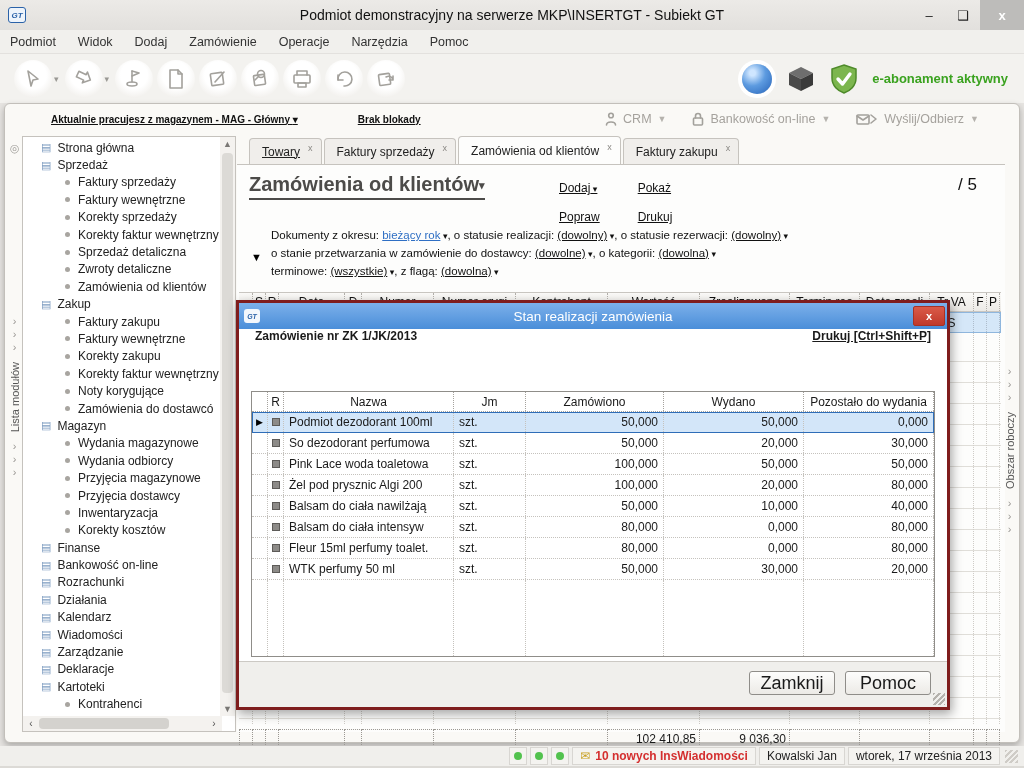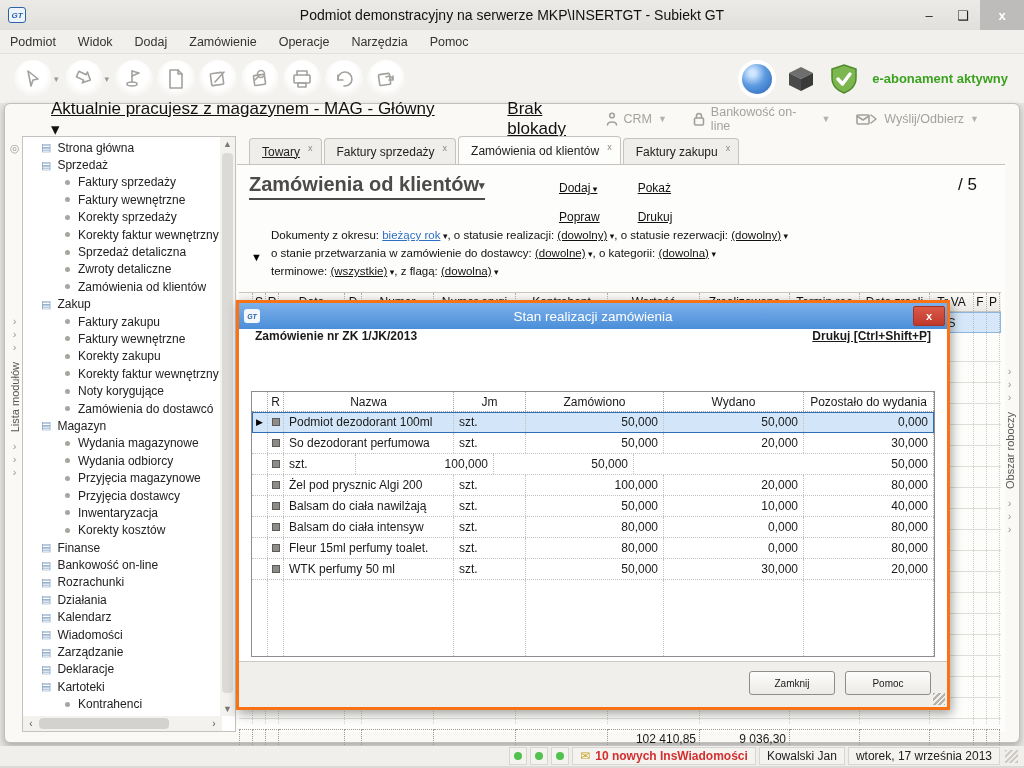--- a/index.html
+++ b/index.html
@@ -38,21 +38,21 @@
   .orb { width:30px; height:30px; border-radius:50%;
     background:radial-gradient(circle at 35% 30%, #cfe6ff 10%, #5d9be0 45%, #2f6cbf 90%); 
     box-shadow:0 0 0 4px #fff, 0 1px 2px rgba(0,0,0,.2); }
   .sub-label { color:#3aa21f; font-weight:bold; font-size:13px; }
 
   
   .main-panel { left:4px; top:103px; width:1016px; height:640px; background:#faf9f6;
     border:1px solid #c2bfba; border-radius:6px; box-shadow:0 3px 6px rgba(0,0,0,.25); }
   .infobar { left:0; top:0; width:100%; height:30px; display:flex; align-items:center; }
   .info-left { display:flex; gap:60px; margin-left:46px; }
-  .info-link { font-weight:normal; font-size:17px; text-decoration:underline; color:#111; }
+  .info-link { font-weight:bold; font-size:10px; text-decoration:underline; color:#111; }
   .info-right { margin-left:auto; margin-right:40px; display:flex; align-items:center; gap:26px; color:#a5a29d; }
   .info-dis { display:flex; align-items:center; gap:6px; font-size:12.5px; color:#a5a29d; }
   .dis-caret { font-size:9px; color:#b5b2ad; }
 
   
   .rail { top:32px; width:15px; height:592px; display:flex; flex-direction:column; align-items:center; color:#8d8b87; }
   .rail.left { left:2px; } .rail.right { right:2px; }
   .rail .chev { font-size:11px; line-height:13px; color:#9a9894; }
   .rail-label { writing-mode:vertical-rl; transform:rotate(180deg); font-size:11px; color:#555; margin:8px 0; }
   .rail-top-icon { margin:6px 0 160px 0; color:#9a9894; font-size:11px; }
@@ -133,21 +133,21 @@
   .sb-dot-cell { width:18px; justify-content:center; padding:0; }
   .dot { width:8px; height:8px; border-radius:50%; background:#52c24e; }
   .mail-text { color:#d42f2f; font-weight:bold; }
   .mail-ico { color:#c9a227; font-size:12px; }
   .grip { width:13px; height:13px; margin-left:2px;
     background:repeating-linear-gradient(135deg,#cfccc7 0 2px, transparent 2px 4px); }
   .bottom-strip { left:0; top:766px; width:1024px; height:2px; background:#dcdad6; }
 
   
   .modal { left:236px; top:300px; width:714px; height:410px; background:#fff;
-    border:3px solid #f97316; box-shadow:2px 4px 10px rgba(0,0,0,.35); z-index:50; }
+    border:3px solid #7f1d1d; box-shadow:2px 4px 10px rgba(0,0,0,.35); z-index:50; }
   .m-title { height:26px; background:linear-gradient(#7cb0ea,#4a8ed9); display:flex; align-items:center; }
   .m-icon { width:16px; height:14px; margin-left:5px; background:#f3f7fc; border-radius:3px;
     color:#2b62a8; font-size:7px; font-weight:bold; font-style:italic; display:flex; align-items:center; justify-content:center; }
   .m-title-text { position:absolute; left:0; right:0; text-align:center; color:#fff; font-size:13.5px; }
   .m-close { margin-left:auto; width:32px; height:20px; margin-right:2px; background:linear-gradient(#da5a48,#c0392b);
     border:1px solid #a83225; border-radius:2px; color:#fff; font-weight:bold; font-size:11px;
     display:flex; align-items:center; justify-content:center; z-index:2; }
   .m-order { position:absolute; left:16px; top:26px; font-weight:bold; font-size:12px; }
   .m-print { position:absolute; right:16px; top:26px; font-weight:bold; font-size:12px; text-decoration:underline; }
   .m-table { position:absolute; left:12px; top:88px; width:684px; height:266px; border:1px solid #8f8d89; }
@@ -158,21 +158,21 @@
   .d-row.sel { background:#d3e6f9; outline:1.5px solid #2e6db8; outline-offset:-1.5px; }
   .d-cell { border-right:1px dotted #c5c2bd; display:flex; align-items:center; font-size:12px;
     overflow:hidden; white-space:nowrap; padding:0 5px; }
   .d-cell.r { justify-content:flex-end; } .d-cell.c { justify-content:center; padding:0; }
   .sq { width:8px; height:8px; background:#8d8b88; border:1px solid #5d5b58; }
   .d-empty { display:flex; position:absolute; left:0; bottom:0; top:188px; width:100%; }
   .d-ecol { border-right:1px dotted #c5c2bd; height:100%; }
   .m-footer { position:absolute; left:0; bottom:0; width:100%; height:46px; background:#f0efec;
     border-top:1px solid #ccc9c4; }
   .m-btn { position:absolute; top:9px; width:86px; height:24px; background:linear-gradient(#fdfdfc,#eceae6);
-    border:1px solid #8f8d89; border-radius:3px; font-size:10px; display:flex; align-items:center; justify-content:center; }
+    border:1px solid #8f8d89; border-radius:3px; font-size:18px; display:flex; align-items:center; justify-content:center; }
   .m-btn.b1 { right:112px; } .m-btn.b2 { right:16px; }
   .m-grip { position:absolute; right:2px; bottom:2px; width:12px; height:12px;
     background:repeating-linear-gradient(135deg,#b5b2ad 0 2px, transparent 2px 4px); }
 
   svg.gico { stroke:#a3a19c; fill:none; stroke-width:1.6; stroke-linecap:round; stroke-linejoin:round; }
 </style>
 </head>
 <body>
 
 <div class="window">
@@ -675,20 +675,21 @@
             <div class="d-cell " style="width: 72px;">szt.</div>
             <div class="d-cell r" style="width: 138px;">50,000</div>
             <div class="d-cell r" style="width: 140px;">20,000</div>
             <div class="d-cell r" style="width: 130px; flex: 1 1 0%;">30,000</div>
           </div>
           <div class="d-row">
             <div class="d-cell c" style="width: 16px;"></div>
             <div class="d-cell c" style="width: 16px;">
               <div class="sq"></div>
             </div>
+            <div class="d-cell " style="width: 170px;">Pink Lace woda toaletowa</div>
             <div class="d-cell " style="width: 72px;">szt.</div>
             <div class="d-cell r" style="width: 138px;">100,000</div>
             <div class="d-cell r" style="width: 140px;">50,000</div>
             <div class="d-cell r" style="width: 130px; flex: 1 1 0%;">50,000</div>
           </div>
           <div class="d-row">
             <div class="d-cell c" style="width: 16px;"></div>
             <div class="d-cell c" style="width: 16px;">
               <div class="sq"></div>
             </div>

